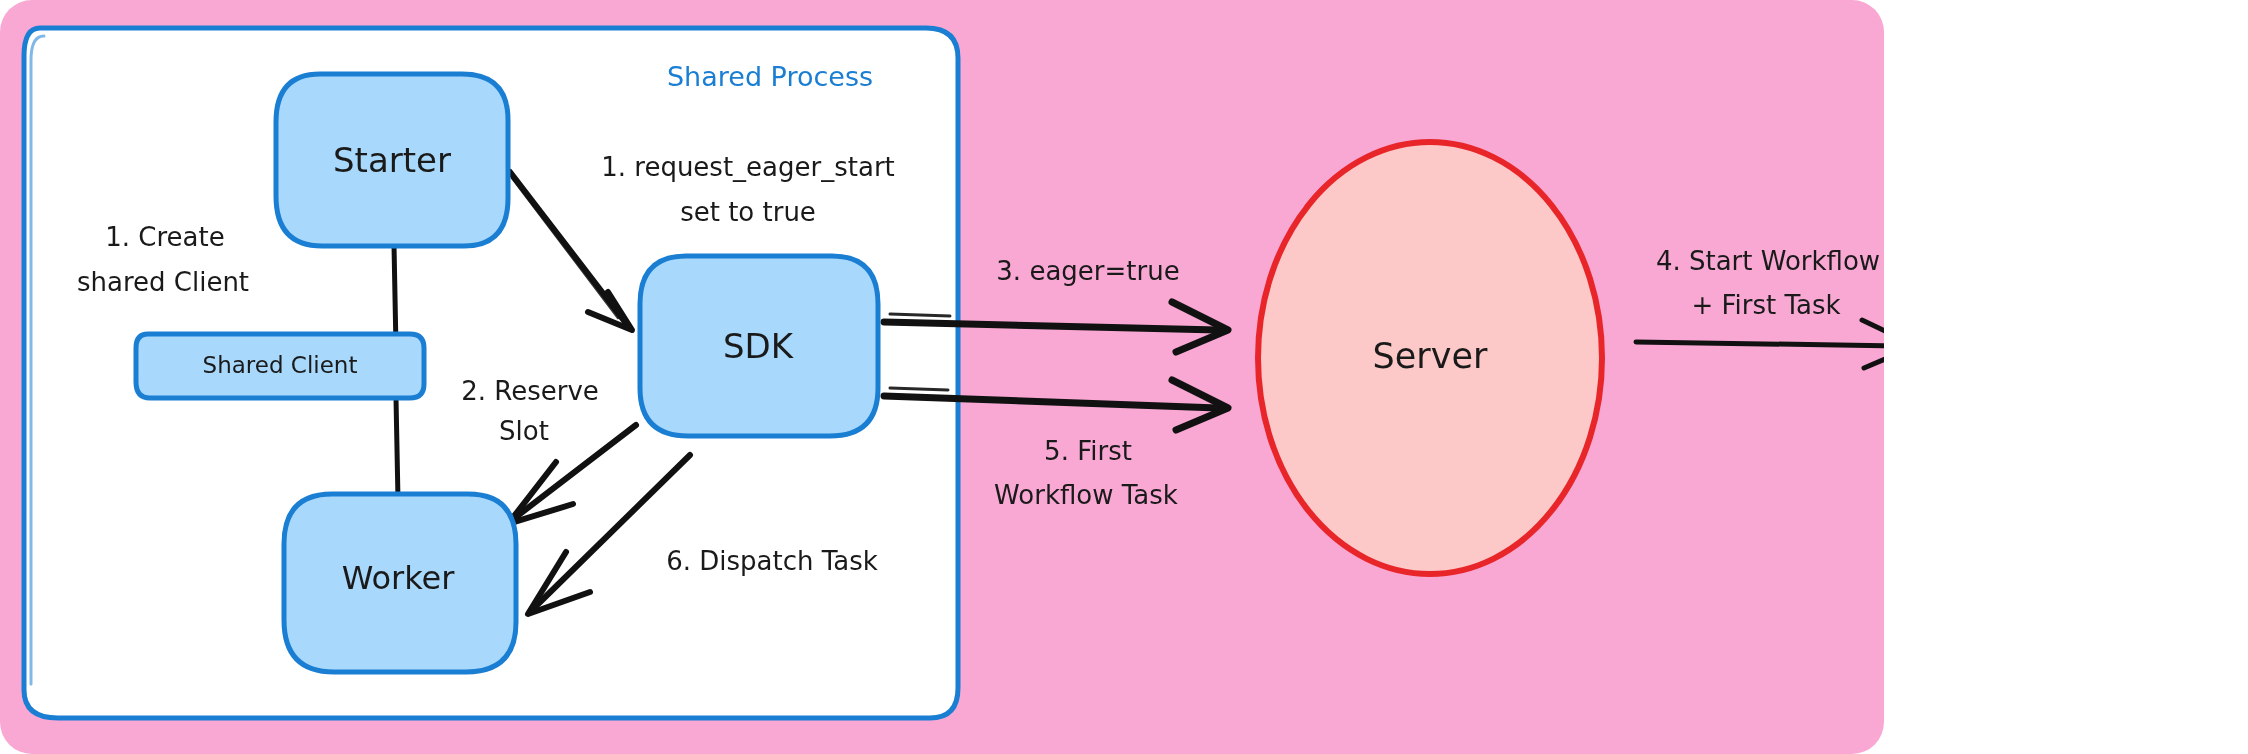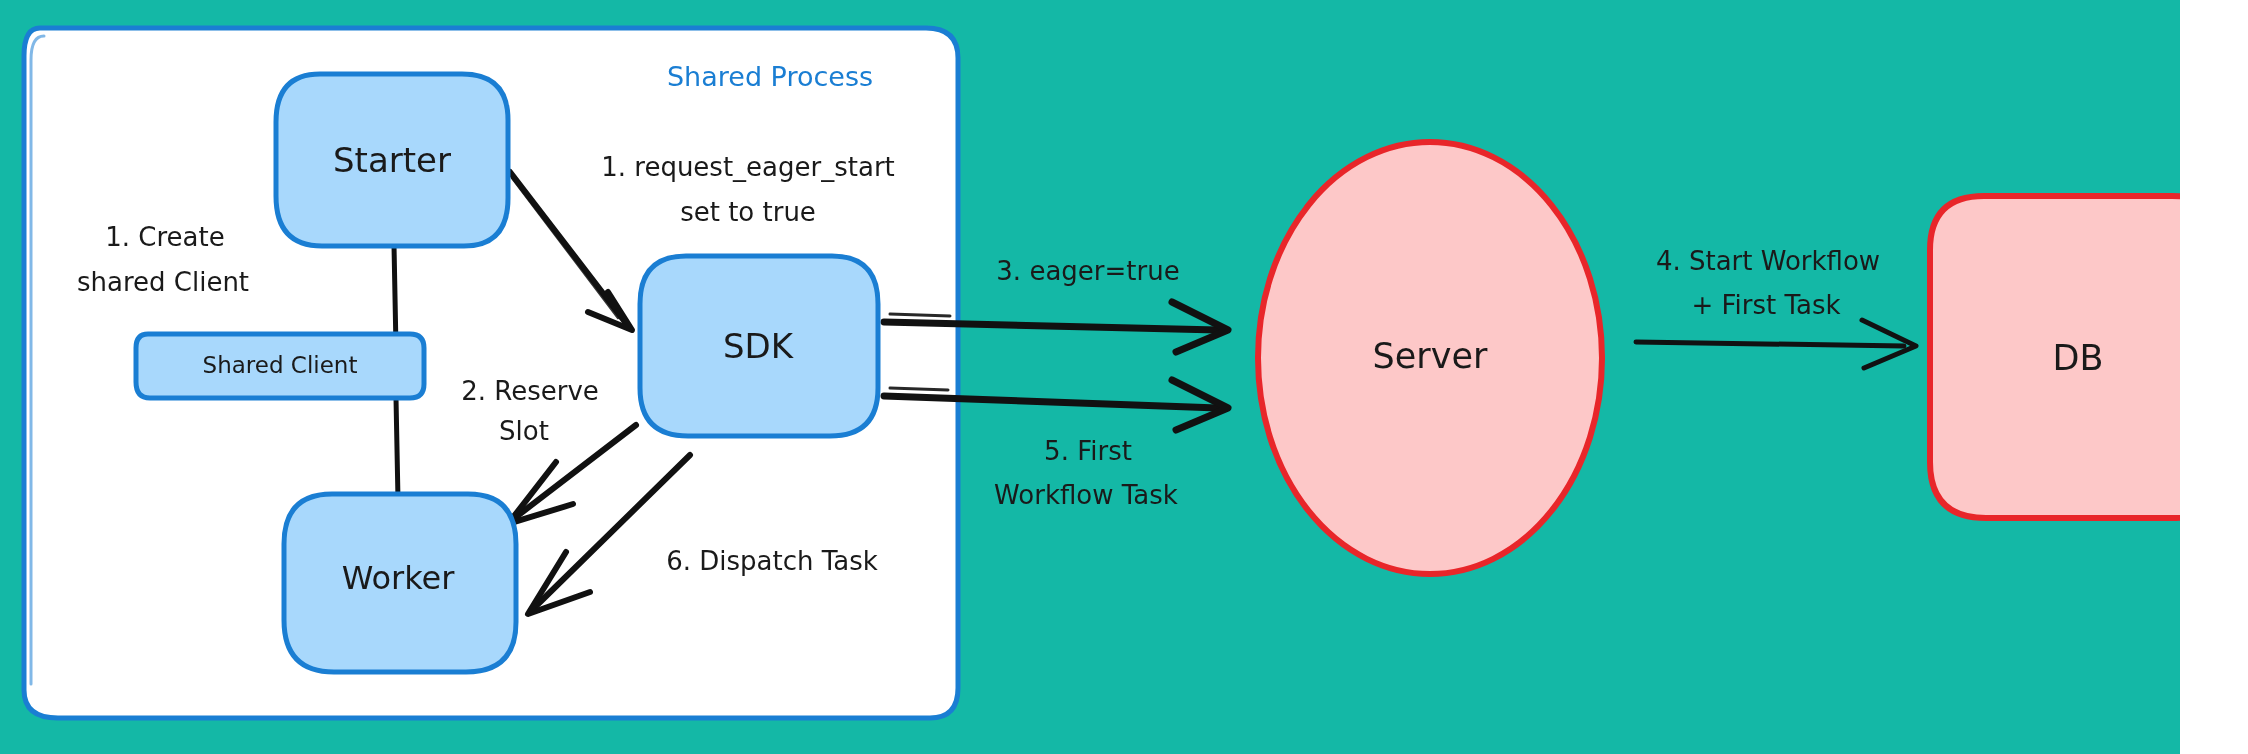--- a/index.html
+++ b/index.html
@@ -5,24 +5,25 @@
   html, body {
     margin: 0;
     padding: 0;
     background: #ffffff;
   }
   body {
     font-family: "DejaVu Sans", sans-serif;
   }
   #canvas {
     position: relative;
-    width: 2180px;
+    width: 1884px;
     height: 754px;
-    background: #14b8a6;
+    background: #f9a8d4;
     overflow: hidden;
+    border-radius: 32px;
   }
   #diagram-svg {
     position: absolute;
     left: 0;
     top: 0;
     width: 2248px;
     height: 754px;
   }
   .node-label {
     font-family: "DejaVu Sans", sans-serif;

